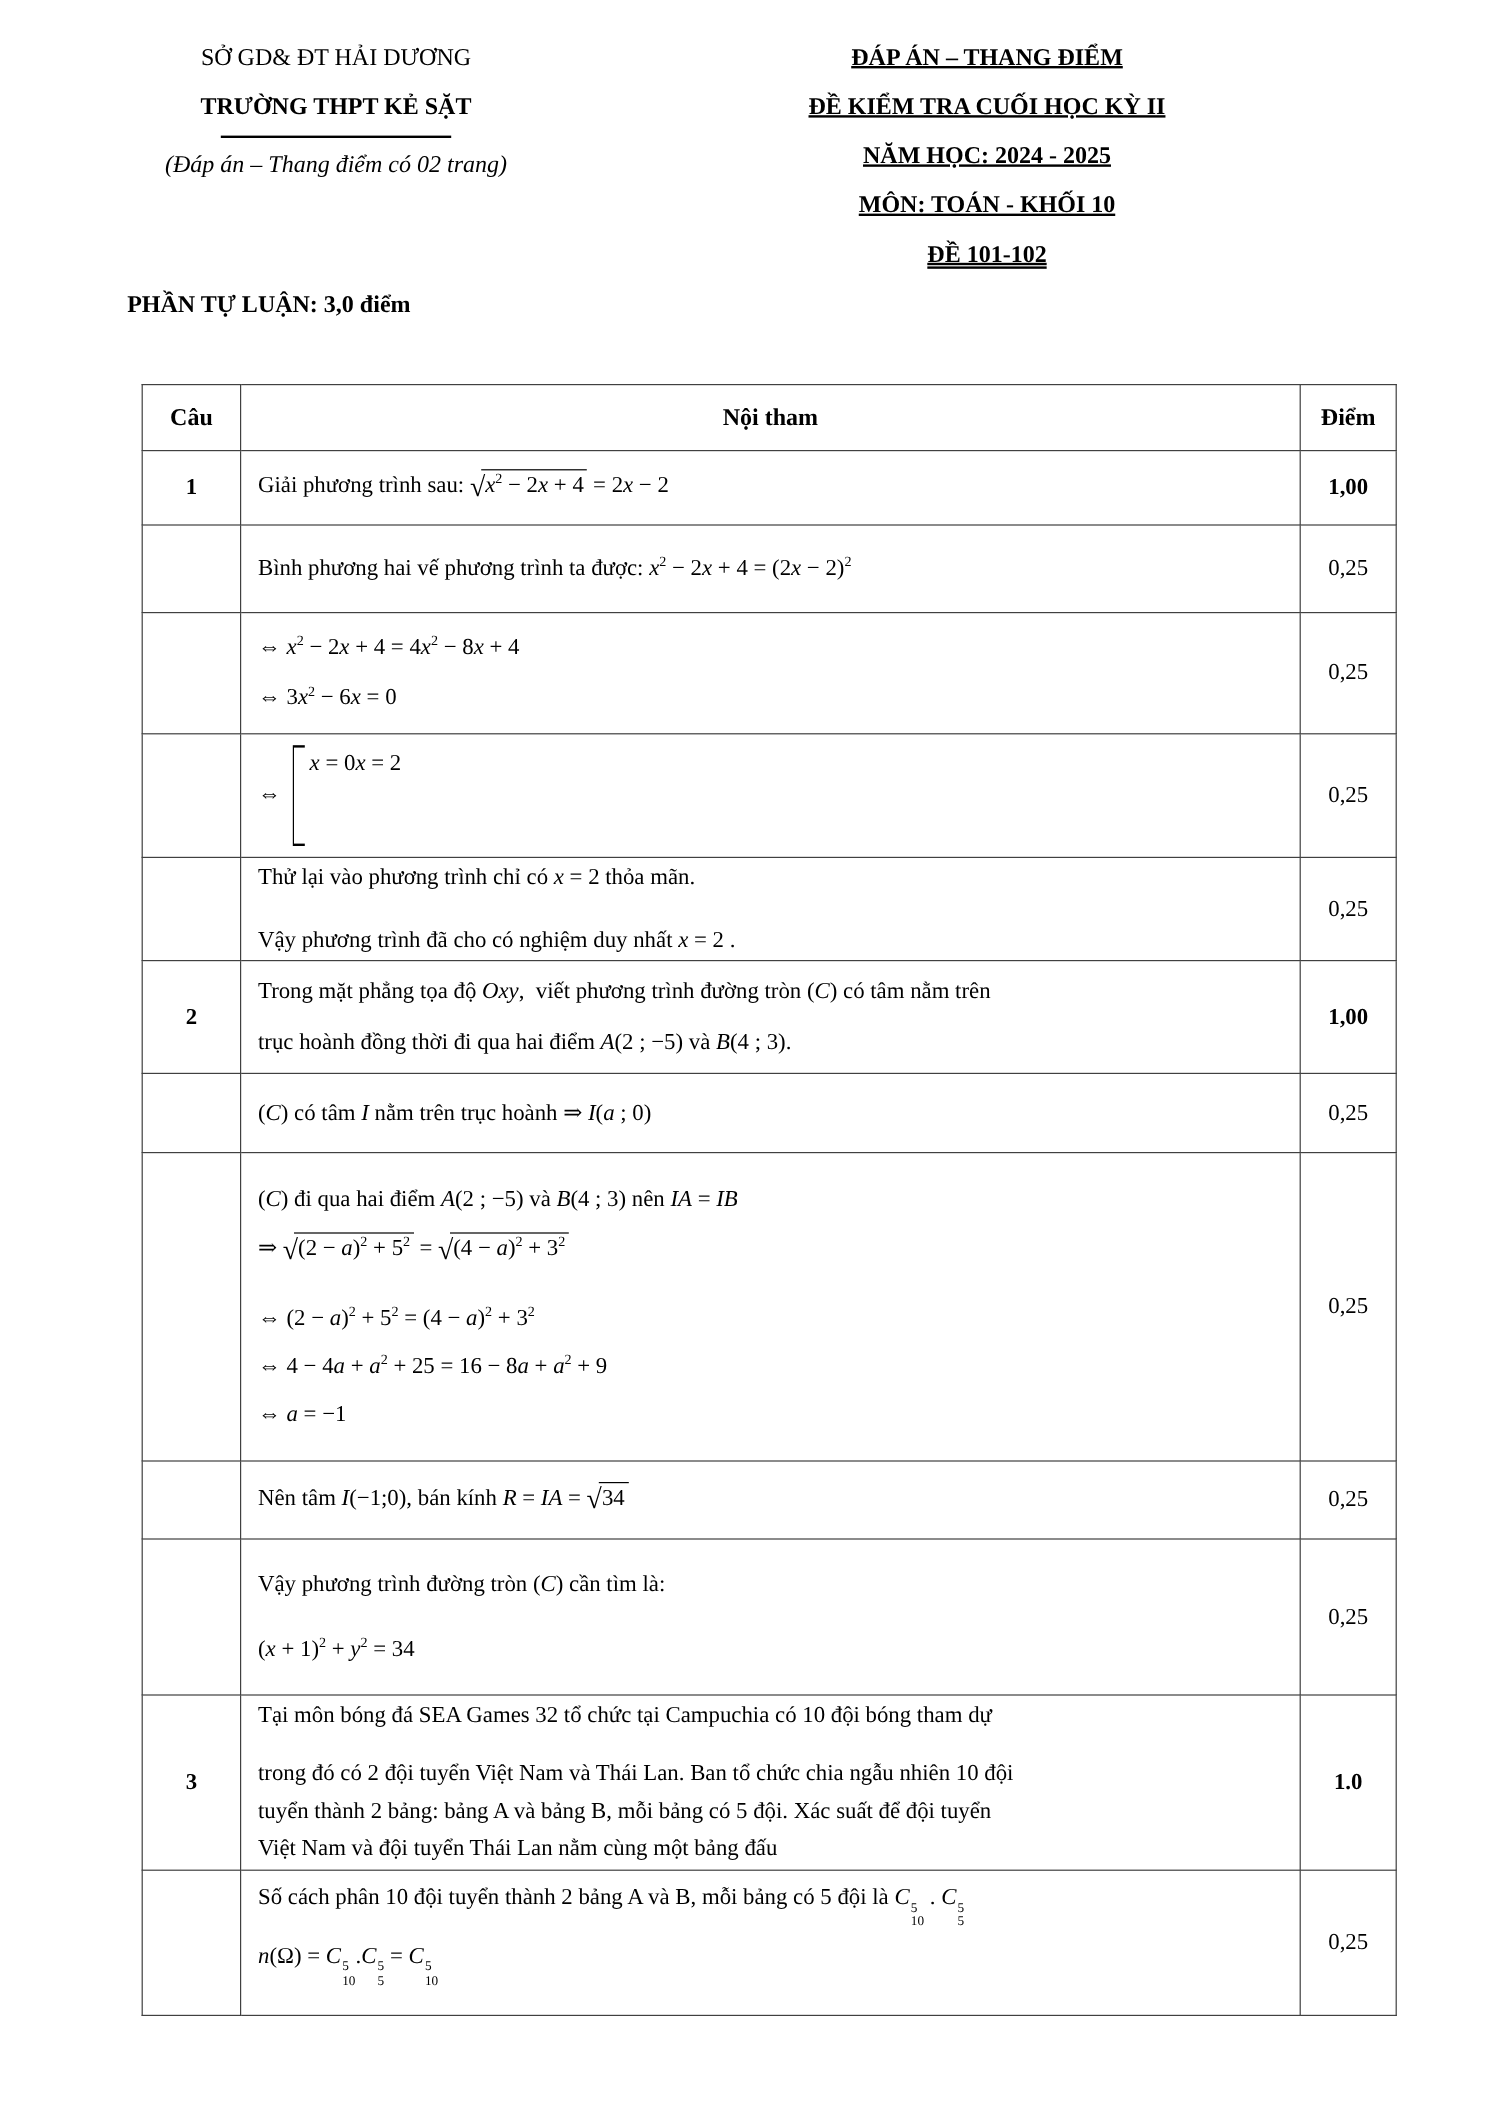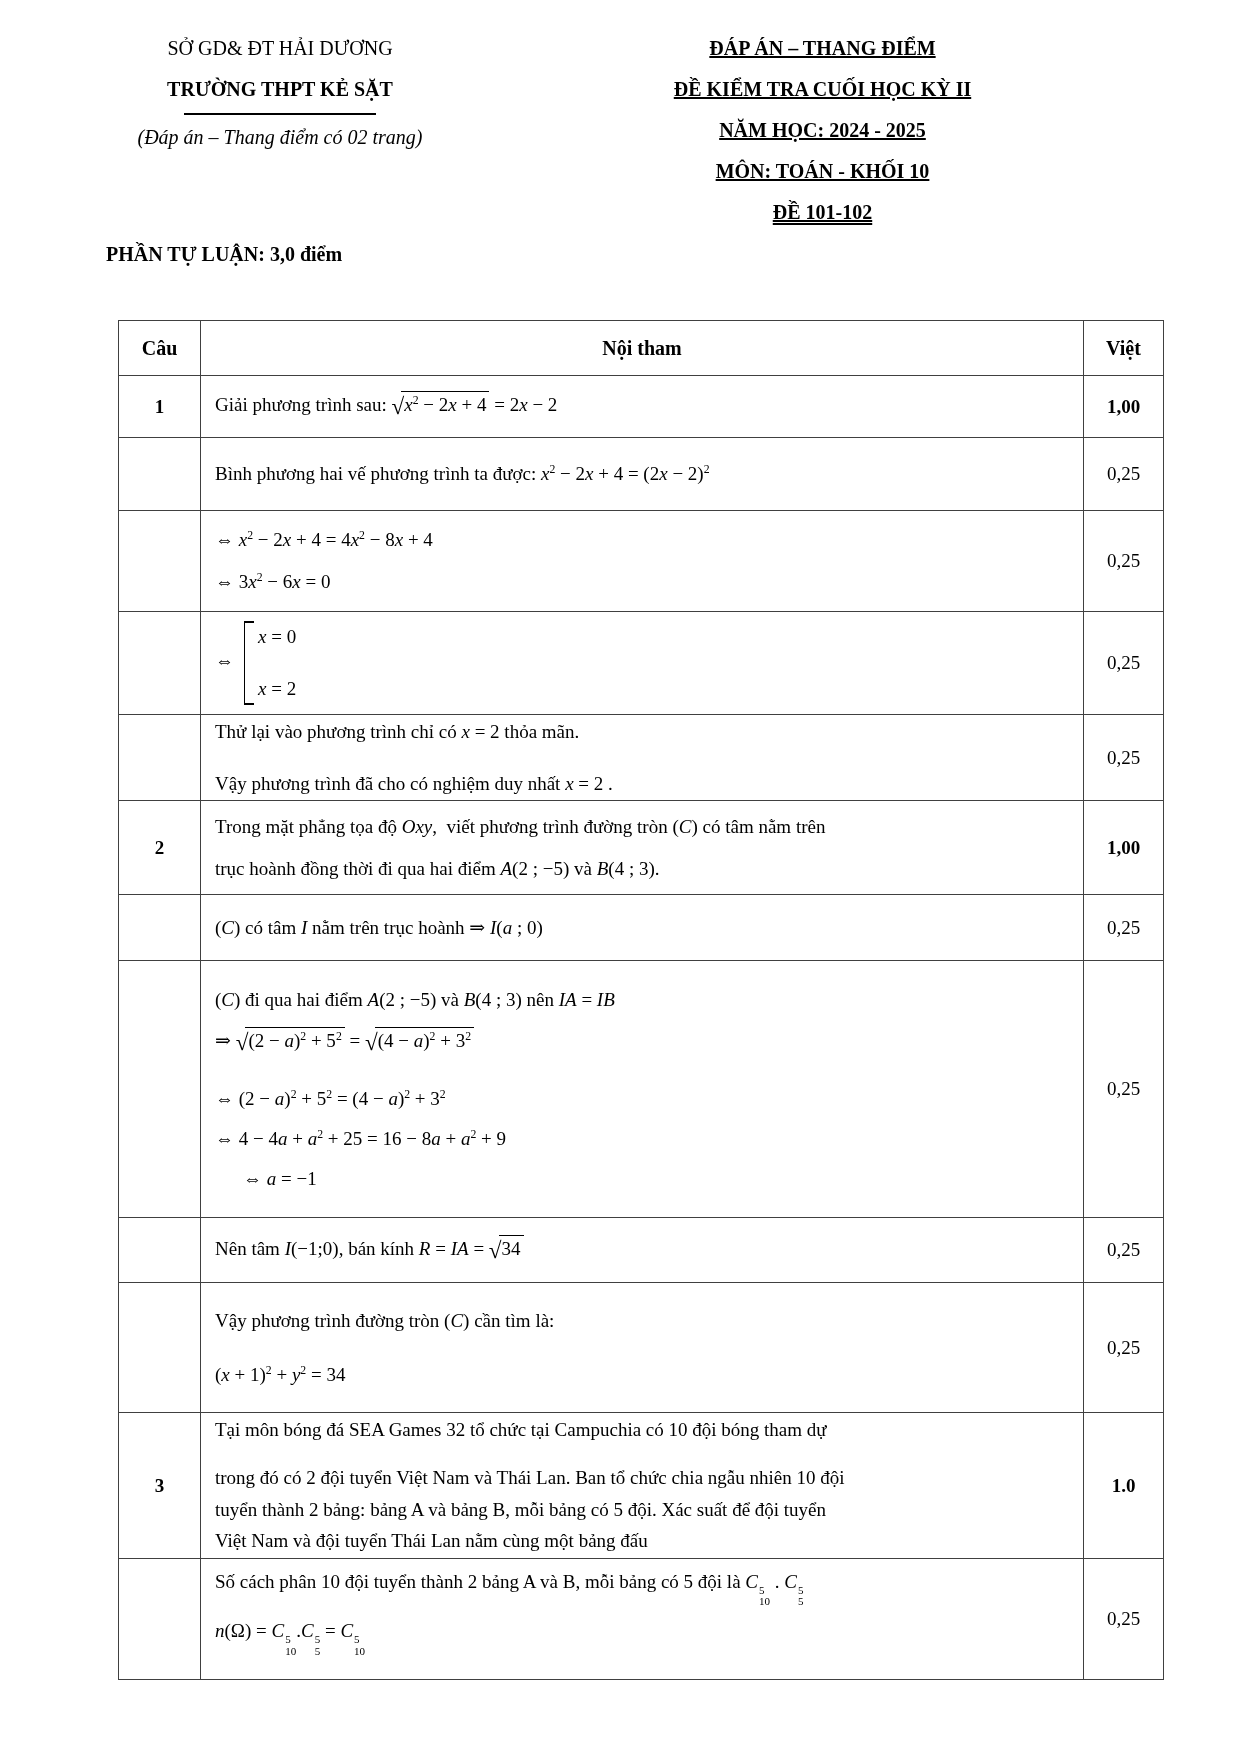--- a/index.html
+++ b/index.html
@@ -30,21 +30,21 @@
   td.nd.top{vertical-align:top;padding-top:10px;}
   td.diem{text-align:center;font-size:19px;padding:0 2px;}
   .fline{line-height:1.35;}
   
   i{font-family:"Liberation Serif","DejaVu Serif",serif;}
   sup{font-size:0.62em;line-height:0;}
   .rad{display:inline-block;white-space:nowrap;}
   .rad .rs{font-style:normal;font-size:1.22em;vertical-align:-0.12em;}
   .rad .ro{display:inline-block;border-top:1.5px solid #000;margin-left:-3px;padding:0 3px 0 3px;}
   .cases{
-    display:inline-flex;flex-direction:column;justify-content:space-between;
+    display:inline-flex;flex-direction:row;justify-content:space-between;
     border-left:1.7px solid #000;height:78px;padding:3px 0 3px 13px;margin-left:10px;
     position:relative;vertical-align:middle;
   }
   .cases::before,.cases::after{content:"";position:absolute;left:0;width:9px;height:1.7px;background:#000;}
   .cases::before{top:0;}
   .cases::after{bottom:0;}
   .ss{
     display:inline-flex;flex-direction:column;align-items:flex-start;
     font-size:0.58em;line-height:1.05;vertical-align:-0.55em;font-style:normal;margin-left:1px;
   }
@@ -72,21 +72,21 @@
 <table class="ans">
   <colgroup>
       <col class="c1">
       <col class="c2">
       <col class="c3">
     </colgroup>
   <thead>
     <tr>
       <th>Câu</th>
       <th>Nội tham</th>
-      <th>Việt</th>
+      <th>Điểm</th>
     </tr>
   </thead>
   <tbody>
       <tr style="height: 62px;">
         <td class="cau">1</td>
         <td class="nd">
           <div class="fline">Giải phương trình sau: <span class="rad"><span class="rs">√</span><span class="ro"><i>x</i><sup>2</sup> − 2<i>x</i> + 4</span></span> = 2<i>x</i> − 2</div>
         </td>
         <td class="diem"><b>1,00</b></td>
       </tr>
@@ -138,21 +138,21 @@
         </td>
         <td class="diem">0,25</td>
       </tr>
       <tr style="height: 257px;">
         <td class="cau"></td>
         <td class="nd">
           <div class="fline">(<i>C</i>) đi qua hai điểm <i>A</i>(2 ; −5) và <i>B</i>(4 ; 3) nên <i>IA</i> = <i>IB</i></div>
           <div class="fline" style="margin-top: 14px;">⇒ <span class="rad"><span class="rs">√</span><span class="ro">(2 − <i>a</i>)<sup>2</sup> + 5<sup>2</sup></span></span> = <span class="rad"><span class="rs">√</span><span class="ro">(4 − <i>a</i>)<sup>2</sup> + 3<sup>2</sup></span></span></div>
           <div class="fline" style="margin-top: 28px;">⇔ (2 − <i>a</i>)<sup>2</sup> + 5<sup>2</sup> = (4 − <i>a</i>)<sup>2</sup> + 3<sup>2</sup></div>
           <div class="fline" style="margin-top: 14px;">⇔ 4 − 4<i>a</i> + <i>a</i><sup>2</sup> + 25 = 16 − 8<i>a</i> + <i>a</i><sup>2</sup> + 9</div>
-          <div class="fline" style="margin-top: 14px; margin-left: 28px;">⇔ <i>a</i> = −1</div>
+          <div class="fline" style="margin-top: 14px;">⇔ <i>a</i> = −1</div>
         </td>
         <td class="diem">0,25</td>
       </tr>
       <tr style="height: 65px;">
         <td class="cau"></td>
         <td class="nd">
           <div class="fline">Nên tâm <i>I</i>(−1;0), bán kính <i>R</i> = <i>IA</i> = <span class="rad"><span class="rs">√</span><span class="ro">34</span></span></div>
         </td>
         <td class="diem">0,25</td>
       </tr>

